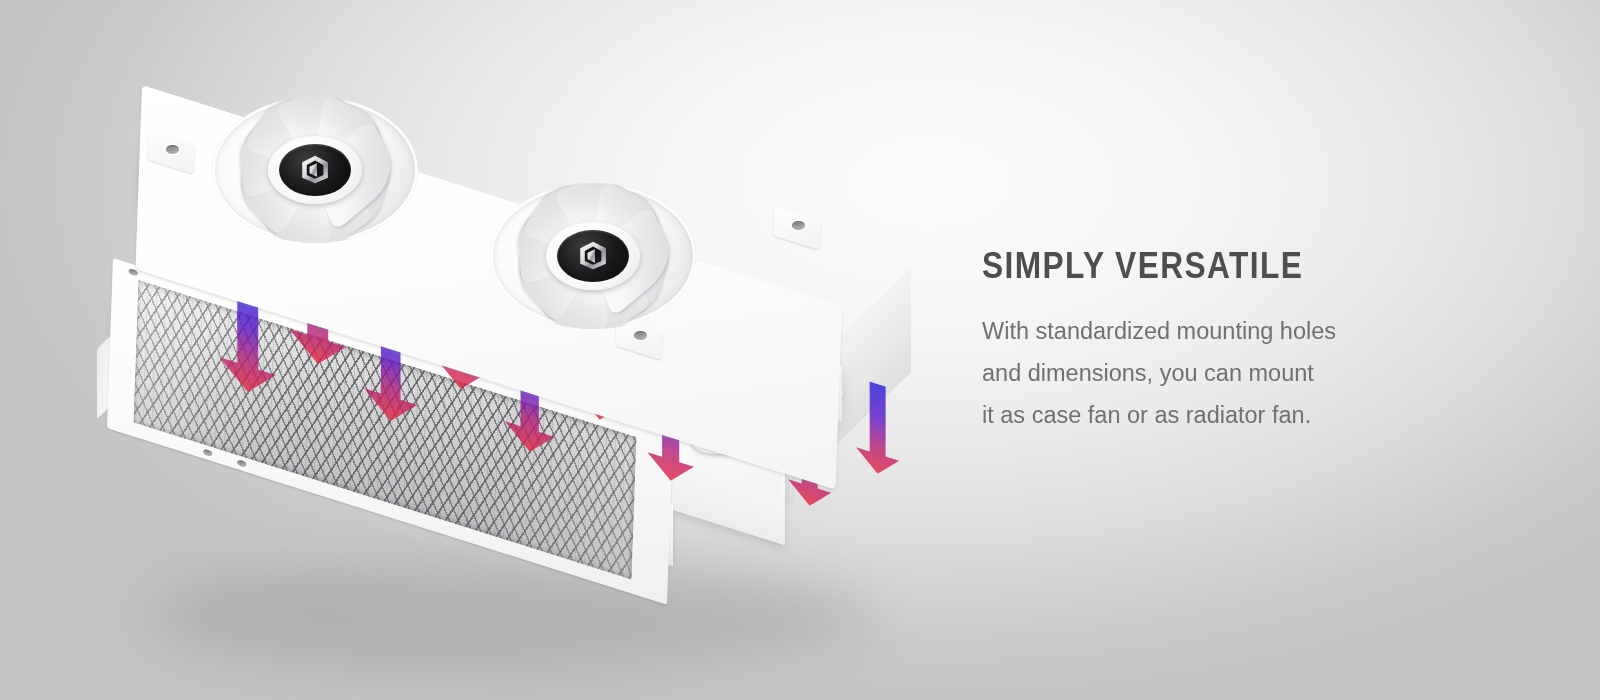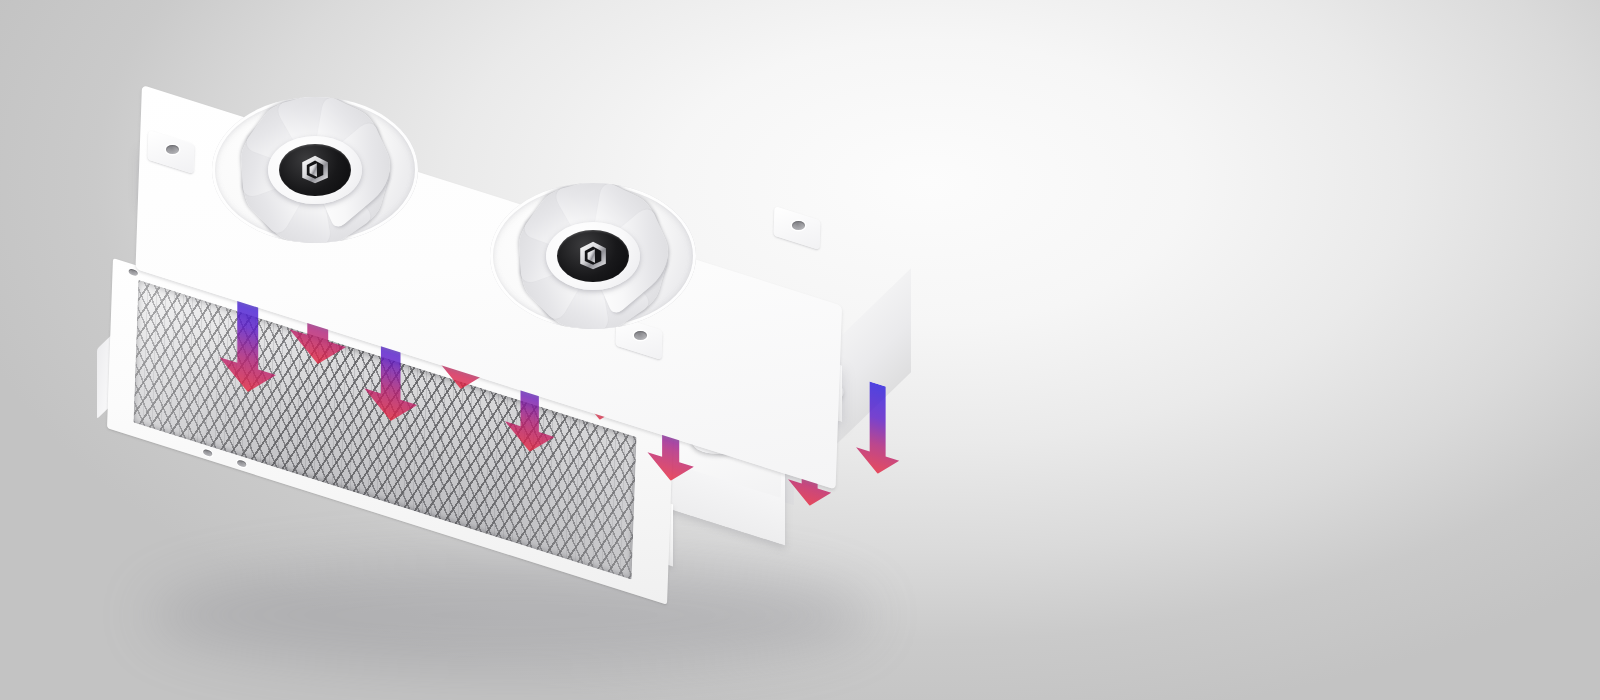--- a/index.html
+++ b/index.html
@@ -512,13 +512,21 @@
               </defs>
               <path d="M6 9 L20 2 L34 9 L34 26 L20 32 L6 26 Z" fill="url(#chrome1)"></path>
               <path d="M11 12 L20 7 L29 12 L29 23 L20 27 L11 23 Z" fill="#141416"></path>
               <path d="M14 14 L22 10 L22 25 L14 21 Z" fill="url(#chrome1)"></path>
             </svg>
           </div>
         </div>
     </div>
   </div>
 
+  <div id="copy">
+    <h1 id="headline">SIMPLY VERSATILE</h1>
+    <p id="body-copy">
+      <span class="ln">With standardized mounting holes</span>
+      <span class="ln">and dimensions, you can mount</span>
+      <span class="ln">it as case fan or as radiator fan.</span>
+    </p>
+  </div>
 </div>
 
 </body></html>

